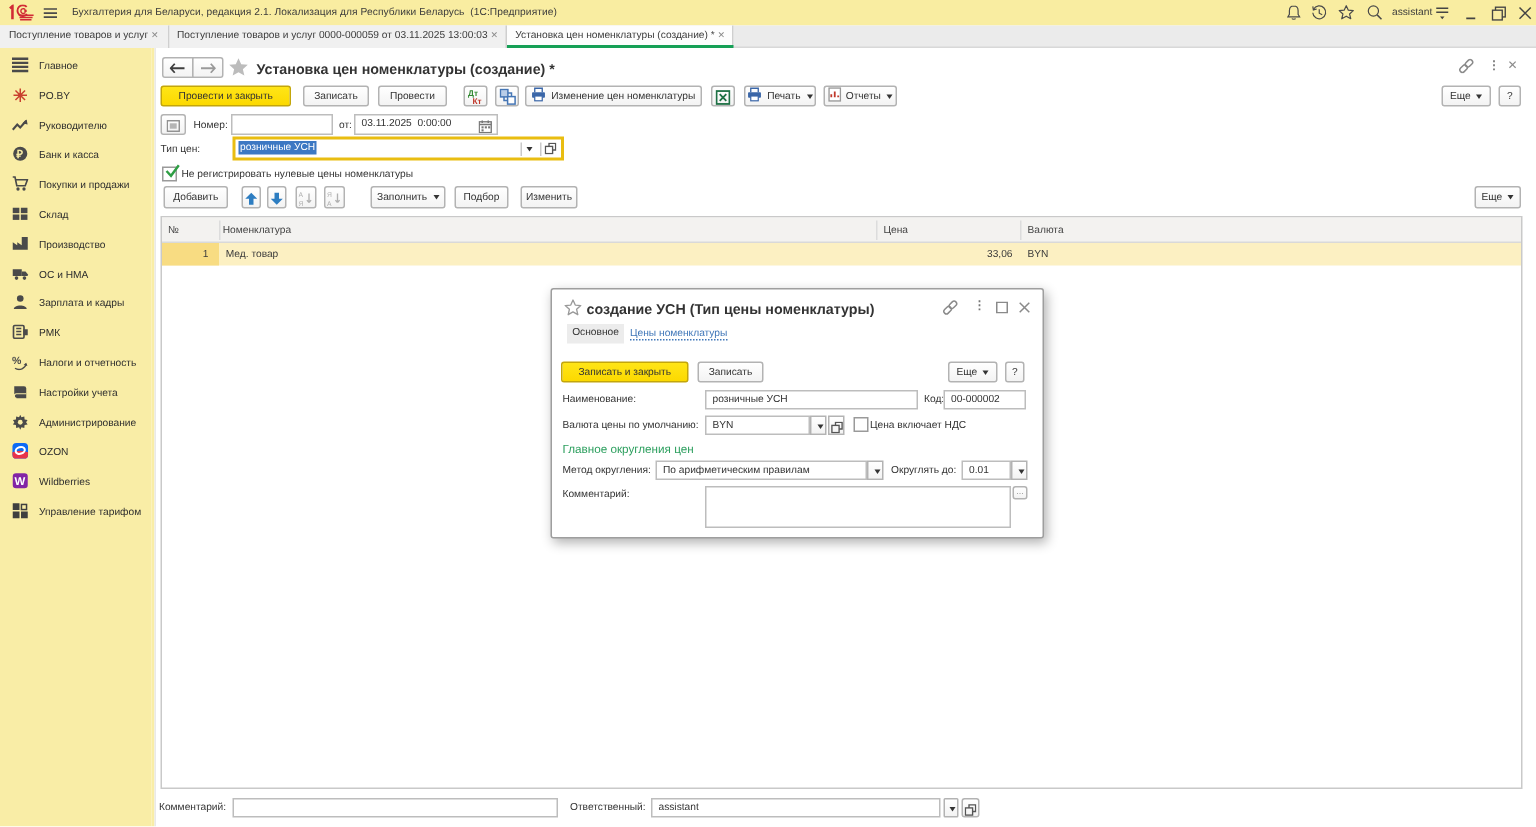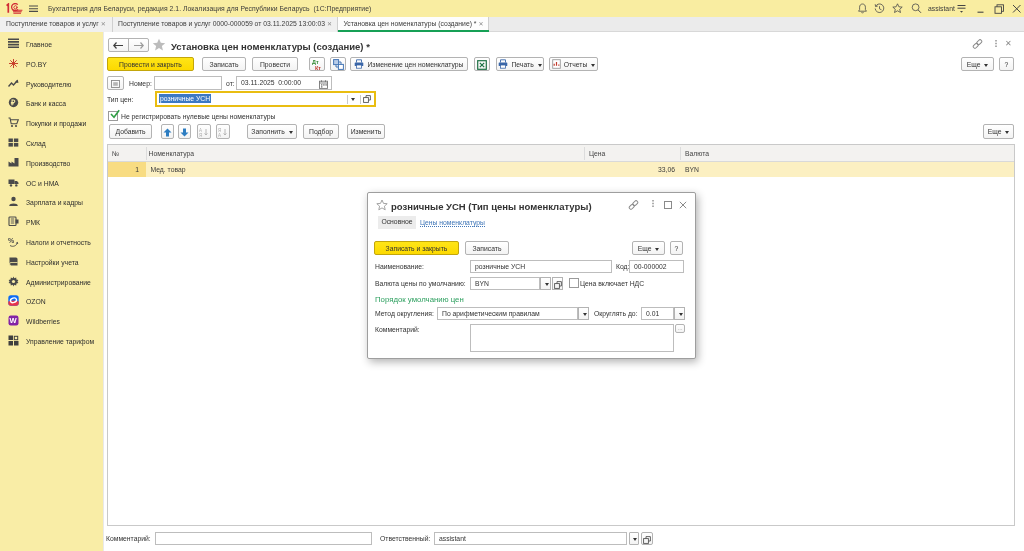--- a/index.html
+++ b/index.html
@@ -389,21 +389,21 @@
           <rect x="0.6" y="2.6" width="4.8" height="4.8"></rect>
           <path d="M3 2.6 V0.6 H7.4 V5 H5.4"></path>
         </g>
       </svg>
     </div>
 </div>
 <div id="dialog" class="abs" style="left:367px;top:192px;width:329px;height:167px;background:#fff;border:1px solid #9e9e9e;border-radius:2px;box-shadow:2px 3px 8px rgba(0,0,0,.3);">
   <svg class="abs" style="left:8px;top:6px" width="12" height="12" viewBox="0 0 12 12">
       <path d="M6 1 L7.5 4.4 L11.2 4.7 L8.4 7.2 L9.2 10.8 L6 8.9 L2.8 10.8 L3.6 7.2 L0.8 4.7 L4.5 4.4 Z" fill="none" stroke="#9a9a9a" stroke-width="0.9" stroke-linejoin="round"></path>
     </svg>
-  <div class="lbl" style="left:23px;top:8px;font-size:9.5px;font-weight:bold;">розничные УСН (Тип цены номенклатуры)</div>
+  <div class="lbl" style="left:23px;top:8px;font-size:9.5px;font-weight:bold;">создание УСН (Тип цены номенклатуры)</div>
   <svg class="abs" style="left:260px;top:7px" width="11" height="10" viewBox="0 0 11 10">
       <g transform="rotate(-45 5.5 5)" fill="none" stroke="#8a8a8a" stroke-width="1">
         <rect x="0.2" y="3.3" width="5.6" height="3.4" rx="1.7"></rect>
         <rect x="5.2" y="3.3" width="5.6" height="3.4" rx="1.7"></rect>
       </g>
     </svg>
   <div class="lbl" style="left:281px;top:6px;font-size:8px;color:#777;font-weight:bold;">⋮</div>
   <svg class="abs" style="left:296px;top:8px" width="8" height="8" viewBox="0 0 8 8">
       <rect x="0.5" y="0.5" width="7" height="7" fill="none" stroke="#8a8a8a" stroke-width="1"></rect>
     </svg>
@@ -426,21 +426,21 @@
   <div class="btn" style="left:184px;top:84px;width:11px;height:13px;border-radius:0;">
       <svg style="margin:2.5px auto 0" width="8" height="8" viewBox="0 0 8 8">
         <g fill="none" stroke="#555" stroke-width="0.9">
           <rect x="0.6" y="2.6" width="4.8" height="4.8"></rect>
           <path d="M3 2.6 V0.6 H7.4 V5 H5.4"></path>
         </g>
       </svg>
     </div>
   <div class="inp" style="left:201px;top:85px;width:10px;height:10px;border-color:#9a9a9a;"></div>
   <div class="lbl" style="left:212px;top:87px;">Цена включает НДС</div>
-  <div class="lbl" style="left:7px;top:102px;color:#2c9f5e;font-size:7.8px;">Порядок умолчанию цен</div>
+  <div class="lbl" style="left:7px;top:102px;color:#2c9f5e;font-size:7.8px;">Главное округления цен</div>
   <div class="lbl" style="left:7px;top:117px;">Метод округления:</div>
   <div class="inp" style="left:69px;top:114px;width:141px;height:13px;line-height:11px;padding-left:4px;">По арифметическим правилам</div>
   <div class="btn" style="left:210px;top:114px;width:11px;height:13px;border-radius:0;"><span class="car" style="margin-top:5px;"></span></div>
   <div class="lbl" style="left:226px;top:117px;">Округлять до:</div>
   <div class="inp" style="left:273px;top:114px;width:33px;height:13px;line-height:11px;padding-left:4px;">0.01</div>
   <div class="btn" style="left:306px;top:114px;width:11px;height:13px;border-radius:0;"><span class="car" style="margin-top:5px;"></span></div>
   <div class="lbl" style="left:7px;top:133px;">Комментарий:</div>
   <div class="inp" style="left:102px;top:131px;width:204px;height:28px;"></div>
   <div class="btn" style="left:307px;top:131px;width:10px;height:9px;font-size:6px;line-height:6px;color:#999;">...</div>
 </div>

